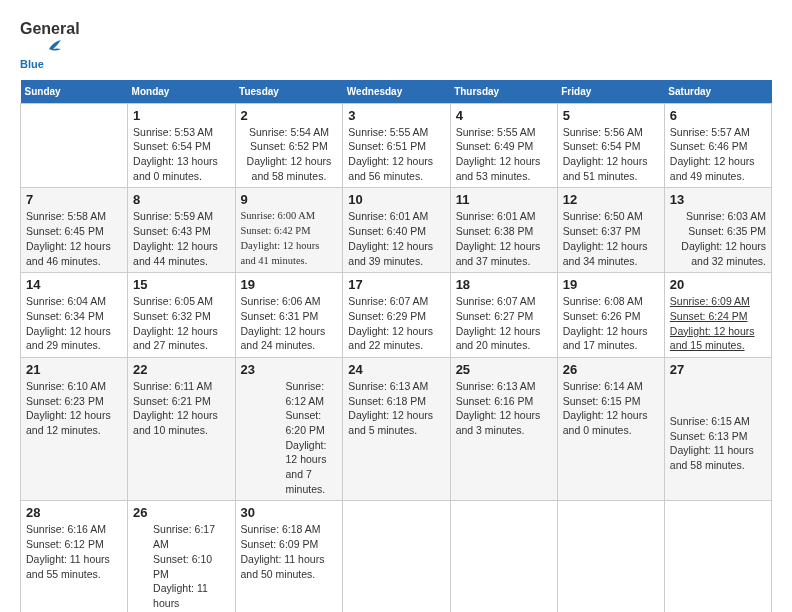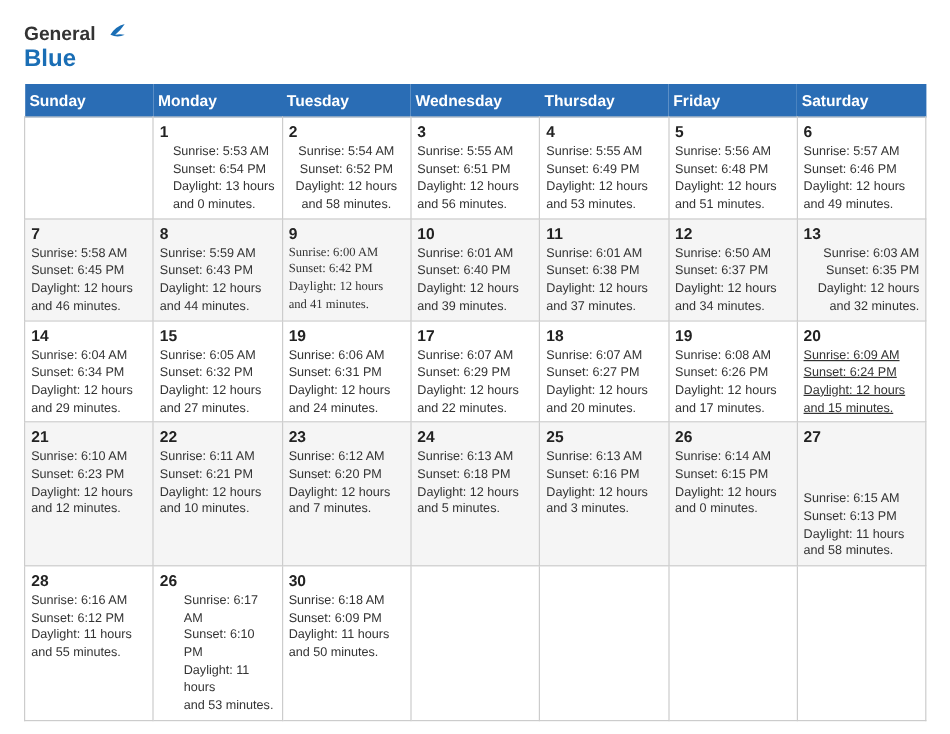--- a/index.html
+++ b/index.html
@@ -36,21 +36,21 @@
     .calendar {
       width: 100%;
       border-collapse: collapse;
       font-size: 11px;
     }
     .calendar th {
       background-color: #2a6db5;
       color: #fff;
       padding: 6px 4px;
       text-align: left;
-      font-size: 13px;
+      font-size: 10px;
       font-weight: bold;
     }
     .calendar td {
       vertical-align: top;
       border: 1px solid #ccc;
       padding: 4px 5px;
       width: 108px;
       min-height: 80px;
     }
     .day-number {
@@ -71,27 +71,27 @@
     tr:nth-child(odd) td { background: #fff; }
     tr:nth-child(even) td { background: #f5f5f5; }
     .calendar thead tr th { background: #2a6db5; }
   </style>
 </head>
 <body>
 
 <div class="header">
   <div class="logo">
   <div style="display:flex;flex-direction:column;align-items:flex-start;">
-    <div style="display:flex;align-items:center;gap:2px;">
+    <div style="display:flex;align-items:center;gap:2px;flex-direction:column;">
       <div style="font-size:16px;font-weight:bold;color:#333;line-height:1.1;">General</div>
       <svg width="22" height="18" viewBox="0 0 22 18">
         <path d="M10 9 Q14 2 22 0 Q18 6 14 9 Q18 8 22 9 Q16 12 10 9Z" fill="#1a6eb5"></path>
       </svg>
     </div>
-    <div style="font-size:20px;font-weight:bold;color:#1a6eb5;line-height:1.1;">Blue</div>
+    <div style="font-size:11px;font-weight:bold;color:#1a6eb5;line-height:1.1;">Blue</div>
   </div>
 </div>
   <div class="title-area">
     <div class="month-title"></div>
     <div class="subtitle"></div>
   </div>
 </div>
 
 <table class="calendar">
   <thead>
@@ -103,21 +103,21 @@
         <th>Thursday</th>
         <th>Friday</th>
         <th>Saturday</th>
       </tr>
   </thead>
   <tbody id="calendar-body">
       <tr>
         <td class="empty-cell"></td>
         <td>
           <span class="day-number">1</span>
-          <div class="day-info" style="white-space: pre-line; margin-left: 11px;">Sunrise: 5:53 AM
+          <div class="day-info" style="white-space: pre-line;">Sunrise: 5:53 AM
 Sunset: 6:54 PM
 Daylight: 13 hours
 and 0 minutes.</div>
         </td>
         <td>
           <span class="day-number">2</span>
           <div class="day-info" style="white-space: pre-line; text-align: center;">Sunrise: 5:54 AM
 Sunset: 6:52 PM
 Daylight: 12 hours
 and 58 minutes.</div>
@@ -132,21 +132,21 @@
         <td>
           <span class="day-number">4</span>
           <div class="day-info" style="white-space: pre-line;">Sunrise: 5:55 AM
 Sunset: 6:49 PM
 Daylight: 12 hours
 and 53 minutes.</div>
         </td>
         <td>
           <span class="day-number">5</span>
           <div class="day-info" style="white-space: pre-line;">Sunrise: 5:56 AM
-Sunset: 6:48 PM
+Sunset: 6:54 PM
 Daylight: 12 hours
 and 51 minutes.</div>
         </td>
         <td>
           <span class="day-number">6</span>
           <div class="day-info" style="white-space: pre-line;">Sunrise: 5:57 AM
 Sunset: 6:46 PM
 Daylight: 12 hours
 and 49 minutes.</div>
         </td>
@@ -263,21 +263,21 @@
         </td>
         <td>
           <span class="day-number">22</span>
           <div class="day-info" style="white-space: pre-line;">Sunrise: 6:11 AM
 Sunset: 6:21 PM
 Daylight: 12 hours
 and 10 minutes.</div>
         </td>
         <td>
           <span class="day-number">23</span>
-          <div class="day-info" style="white-space: pre-line;">Sunrise: 6:12 AM
+          <div class="day-info" style="white-space: pre-line; margin-left: 45px;">Sunrise: 6:12 AM
 Sunset: 6:20 PM
 Daylight: 12 hours
 and 7 minutes.</div>
         </td>
         <td>
           <span class="day-number">24</span>
           <div class="day-info" style="white-space: pre-line;">Sunrise: 6:13 AM
 Sunset: 6:18 PM
 Daylight: 12 hours
 and 5 minutes.</div>

